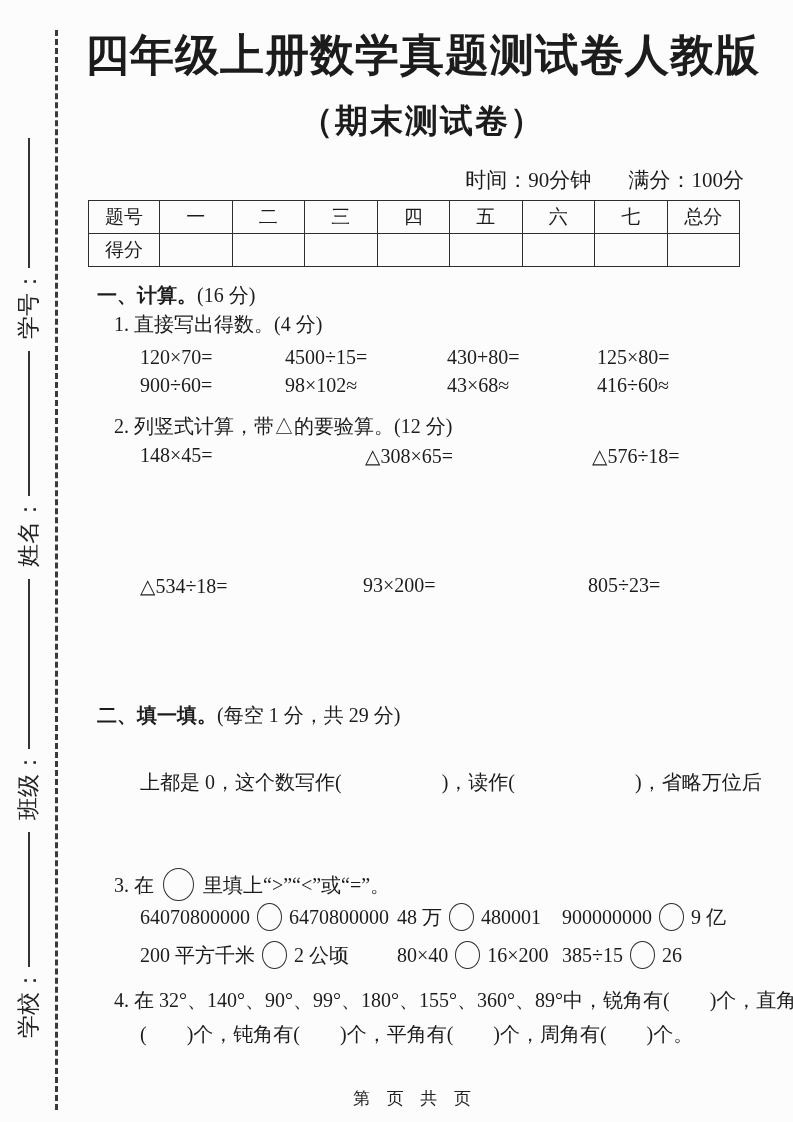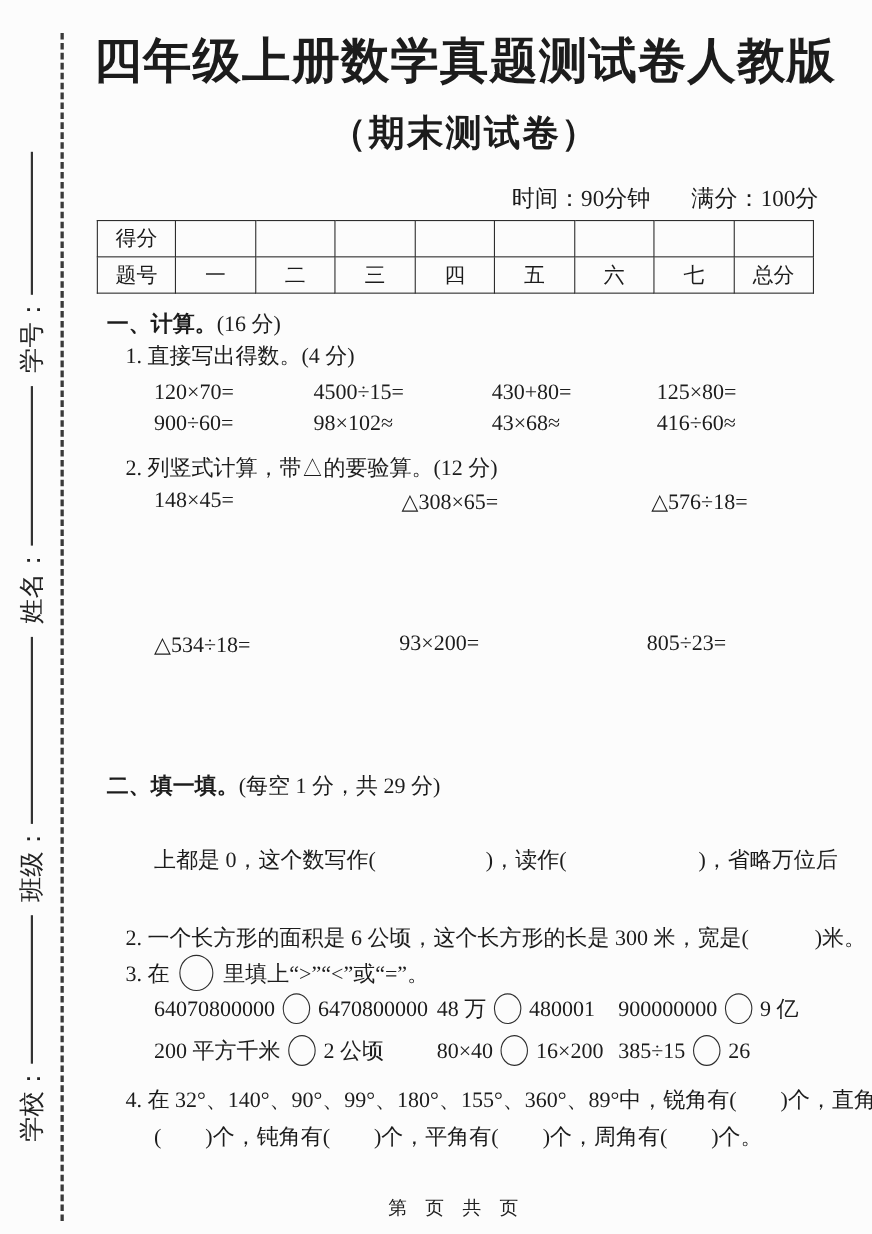--- a/index.html
+++ b/index.html
@@ -115,41 +115,41 @@
   <div class="title">四年级上册数学真题测试卷人教版</div>
   <div class="subtitle">（期末测试卷）</div>
   <div class="meta">
     <span>时间：90分钟</span>
     <span>满分：100分</span>
   </div>
 
   <table class="score">
     <tbody>
         <tr>
-      <td class="first">得分</td>
-      <td></td>
-      <td></td>
-      <td></td>
-      <td></td>
-      <td></td>
-      <td></td>
-      <td></td>
-      <td></td>
-    </tr>
-    <tr>
       <td class="first">题号</td>
       <td>一</td>
       <td>二</td>
       <td>三</td>
       <td>四</td>
       <td>五</td>
       <td>六</td>
       <td>七</td>
       <td>总分</td>
     </tr>
+    <tr>
+      <td class="first">得分</td>
+      <td></td>
+      <td></td>
+      <td></td>
+      <td></td>
+      <td></td>
+      <td></td>
+      <td></td>
+      <td></td>
+    </tr>
   </tbody>
     </table>
 
   <div class="line sec-head" style="left:97px;top:280px;">
     <span>一、计算。</span><span class="rest">(16 分)</span>
   </div>
 
   <div class="line" style="left:114px;top:309px;">1. 直接写出得数。(4 分)</div>
 
   <div class="row" style="top:346px;padding-left:16px;">
@@ -177,21 +177,20 @@
     <span class="w2">93×200=</span>
     <span class="w3">805÷23=</span>
   </div>
 
   <div class="line sec-head" style="left:97px;top:700px;">
     <span>二、填一填。</span><span class="rest">(每空 1 分，共 29 分)</span>
   </div>
 
   <div class="line" style="left:140px;top:767px;">上都是 0，这个数写作(　　　　　)，读作(　　　　　　)，省略万位后</div>
 
-  <div class="line" style="left:114px;top:838px;">2. 一个长方形的面积是 6 公顷，这个长方形的长是 300 米，宽是(　　　)米。</div>
 
   <div class="line" style="left:114px;top:868px;">
     <span>3. 在</span><span class="circle big"></span><span>里填上“&gt;”“&lt;”或“=”。</span>
   </div>
 
   <div class="row" style="top:903px;">
     <span class="cmp c1"><span>64070800000</span><span class="circle"></span><span>6470800000</span></span>
     <span class="cmp c2"><span>48 万</span><span class="circle"></span><span>480001</span></span>
     <span class="cmp c3"><span>900000000</span><span class="circle"></span><span>9 亿</span></span>
   </div>

